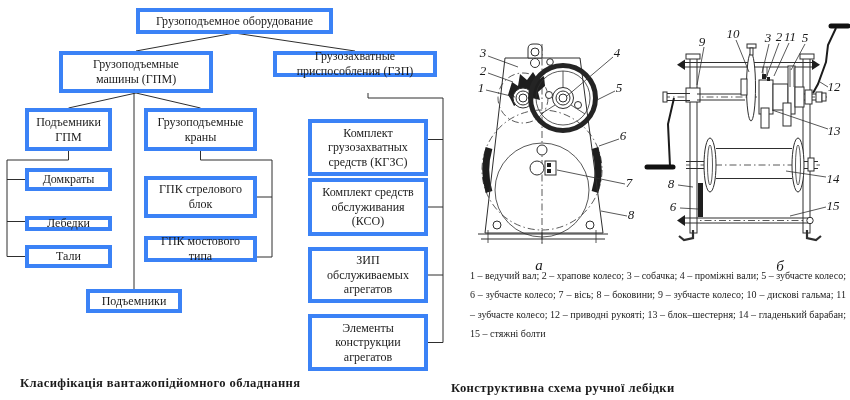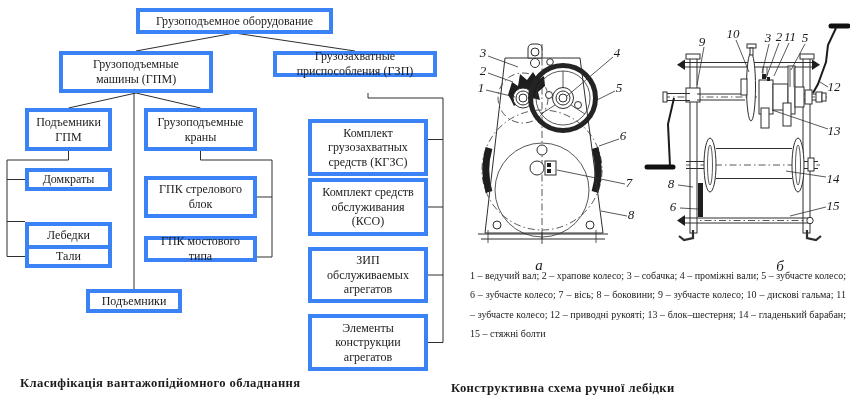--- a/index.html
+++ b/index.html
@@ -46,21 +46,21 @@
     <div class="fc-box" style="left:136px;top:8px;width:197px;height:26px">Грузоподъемное оборудование</div>
     <div class="fc-box" style="left:59px;top:51px;width:154px;height:42px">Грузоподъемные
 машины (ГПМ)</div>
     <div class="fc-box" style="left:273px;top:51px;width:164px;height:26px">Грузозахватные
 приспособления (ГЗП)</div>
     <div class="fc-box" style="left:25px;top:108px;width:87px;height:43px">Подъемники
 ГПМ</div>
     <div class="fc-box" style="left:144px;top:108px;width:113px;height:43px">Грузоподъемные
 краны</div>
     <div class="fc-box" style="left:25px;top:168px;width:87px;height:23px">Домкраты</div>
-    <div class="fc-box" style="left:25px;top:222px;width:87px;height:27px">Лебедки</div>
+    <div class="fc-box" style="left:25px;top:216px;width:87px;height:15px">Лебедки</div>
     <div class="fc-box" style="left:25px;top:245px;width:87px;height:23px">Тали</div>
     <div class="fc-box" style="left:144px;top:176px;width:113px;height:42px">ГПК стрелового
 блок</div>
     <div class="fc-box" style="left:144px;top:236px;width:113px;height:26px">ГПК мостового
 типа</div>
     <div class="fc-box" style="left:86px;top:289px;width:96px;height:24px">Подъемники</div>
     <div class="fc-box" style="left:308px;top:119px;width:120px;height:57px">Комплект
 грузозахватных
 средств (КГЗС)</div>
     <div class="fc-box" style="left:308px;top:178px;width:120px;height:58px">Комплект средств

